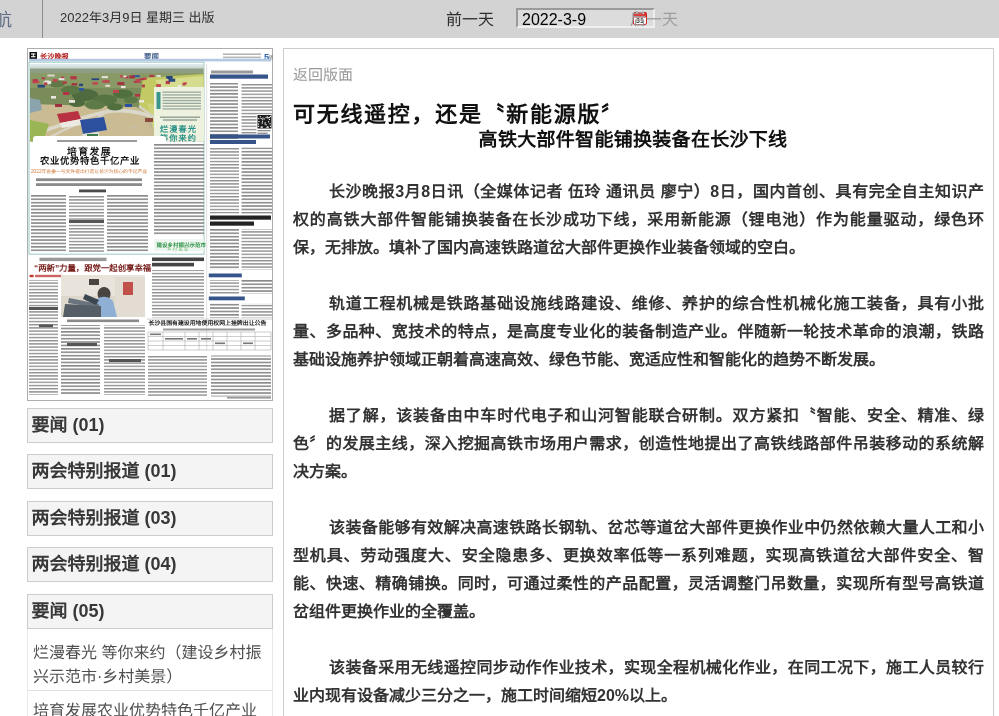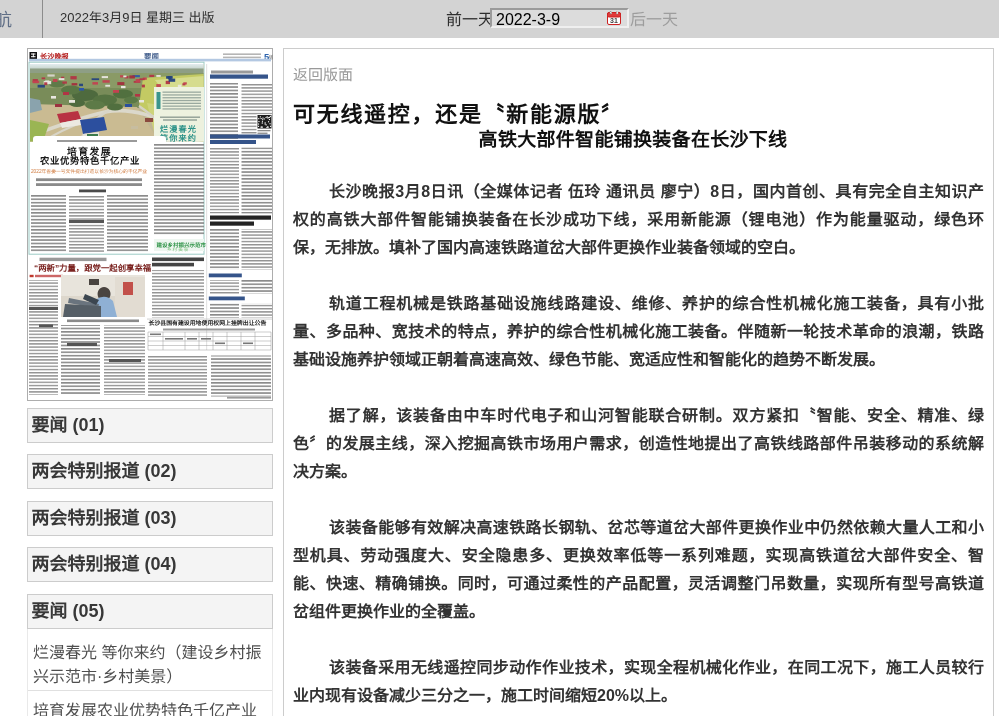--- a/index.html
+++ b/index.html
@@ -3,21 +3,21 @@
 <meta charset="utf-8">
 <style>
 html,body{margin:0;padding:0;background:#fff;font-family:"Liberation Sans",sans-serif;text-spacing-trim:space-all;}
 body{position:relative;width:999px;height:716px;overflow:hidden;}
 .topbar{position:absolute;left:0;top:0;width:999px;height:38px;background:#d3d3d3;}
 .nav-cut{position:absolute;left:-6px;top:5px;font-size:18px;color:#5f6e86;}
 .vsep{position:absolute;left:42px;top:0;width:1px;height:38px;background:#8c8c8c;}
 .pubdate{position:absolute;left:60px;top:7px;font-size:13px;color:#2e2e2e;}
 .prevday{position:absolute;left:446px;top:6px;font-size:16px;color:#2e2e2e;}
 .nextday{position:absolute;left:630px;top:6px;font-size:16px;color:#9d9d9d;}
-.datebox{position:absolute;left:490px;top:8px;width:139px;height:20px;background:#dcdcdc;border-top:2px solid #9a9a9a;border-left:2px solid #9a9a9a;border-bottom:2px solid #efefef;border-right:2px solid #efefef;box-sizing:border-box;}
+.datebox{position:absolute;left:516px;top:8px;width:139px;height:20px;background:#dcdcdc;border-top:2px solid #9a9a9a;border-left:2px solid #9a9a9a;border-bottom:2px solid #efefef;border-right:2px solid #efefef;box-sizing:border-box;}
 .datebox span{position:absolute;left:4px;top:1px;font-size:16px;color:#000;}
 .calico{position:absolute;right:6px;top:1px;}
 
 .thumbwrap{position:absolute;left:27px;top:48px;width:290px;height:353px;}
 .menu{position:absolute;left:27px;top:408px;width:246px;}
 .mbox{box-sizing:border-box;width:246px;height:35px;margin-bottom:11.4px;background:#f4f4f4;border:1px solid #cccccc;font-size:18px;font-weight:bold;color:#383838;line-height:33px;padding-left:3.5px;}
 .mlist{box-sizing:border-box;width:246px;border:1px solid #e9e9e9;border-top:none;background:#fff;margin-top:-11.4px;}
 .mitem{box-sizing:border-box;padding:12px 7px 0 5px;font-size:16px;line-height:24.7px;color:#4f4f4f;border-bottom:1px solid #e0e0e0;}
 .mitem+.mitem{padding-top:8px;}
 
@@ -304,21 +304,21 @@
       <rect x="188" y="294.5" width="10" height="1.6" fill="#777"></rect>
       <rect x="216" y="294.5" width="10" height="1.6" fill="#777"></rect>
       <rect x="200" y="348.8" width="44" height="1.8" fill="#9a9a9a"></rect>
       <rect x="121" y="307.5" width="59" height="41" fill="url(#t2)"></rect>
       <rect x="184" y="307.5" width="60" height="41" fill="url(#t1)"></rect>
     </svg>
 </div>
 
 <div class="menu">
   <div class="mbox">要闻 (01)</div>
-  <div class="mbox">两会特别报道 (02)</div>
+  <div class="mbox">两会特别报道 (01)</div>
   <div class="mbox">两会特别报道 (03)</div>
   <div class="mbox">两会特别报道 (04)</div>
   <div class="mbox">要闻 (05)</div>
   <div class="mlist">
     <div class="mitem">烂漫春光 等你来约（建设乡村振兴示范市·乡村美景）</div>
     <div class="mitem">培育发展农业优势特色千亿产业</div>
   </div>
 </div>
 
 <div class="main">
@@ -326,21 +326,21 @@
   <h1 class="tt">可无线遥控，还是〝新能源版〞</h1>
   <h2 class="st">高铁大部件智能铺换装备在长沙下线</h2>
   <div class="art">
     <div class="pp">
       <div class="ln fst">长沙晚报3月8日讯（全媒体记者 伍玲 通讯员 廖宁）8日，国内首创、具有完全自主知识产</div>
       <div class="ln">权的高铁大部件智能铺换装备在长沙成功下线，采用新能源（锂电池）作为能量驱动，绿色环</div>
       <div class="ln lst">保，无排放。填补了国内高速铁路道岔大部件更换作业装备领域的空白。</div>
     </div>
     <div class="pp">
       <div class="ln fst">轨道工程机械是铁路基础设施线路建设、维修、养护的综合性机械化施工装备，具有小批</div>
-      <div class="ln">量、多品种、宽技术的特点，养护的综合性机械化施工装备。伴随新一轮技术革命的浪潮，铁路</div>
+      <div class="ln">量、多品种、宽技术的特点，是高度专业化的装备制造产业。伴随新一轮技术革命的浪潮，铁路</div>
       <div class="ln lst">基础设施养护领域正朝着高速高效、绿色节能、宽适应性和智能化的趋势不断发展。</div>
     </div>
     <div class="pp">
       <div class="ln fst">据了解，该装备由中车时代电子和山河智能联合研制。双方紧扣〝智能、安全、精准、绿</div>
       <div class="ln">色〞的发展主线，深入挖掘高铁市场用户需求，创造性地提出了高铁线路部件吊装移动的系统解</div>
       <div class="ln lst">决方案。</div>
     </div>
     <div class="pp">
       <div class="ln fst">该装备能够有效解决高速铁路长钢轨、岔芯等道岔大部件更换作业中仍然依赖大量人工和小</div>
       <div class="ln">型机具、劳动强度大、安全隐患多、更换效率低等一系列难题，实现高铁道岔大部件安全、智</div>

